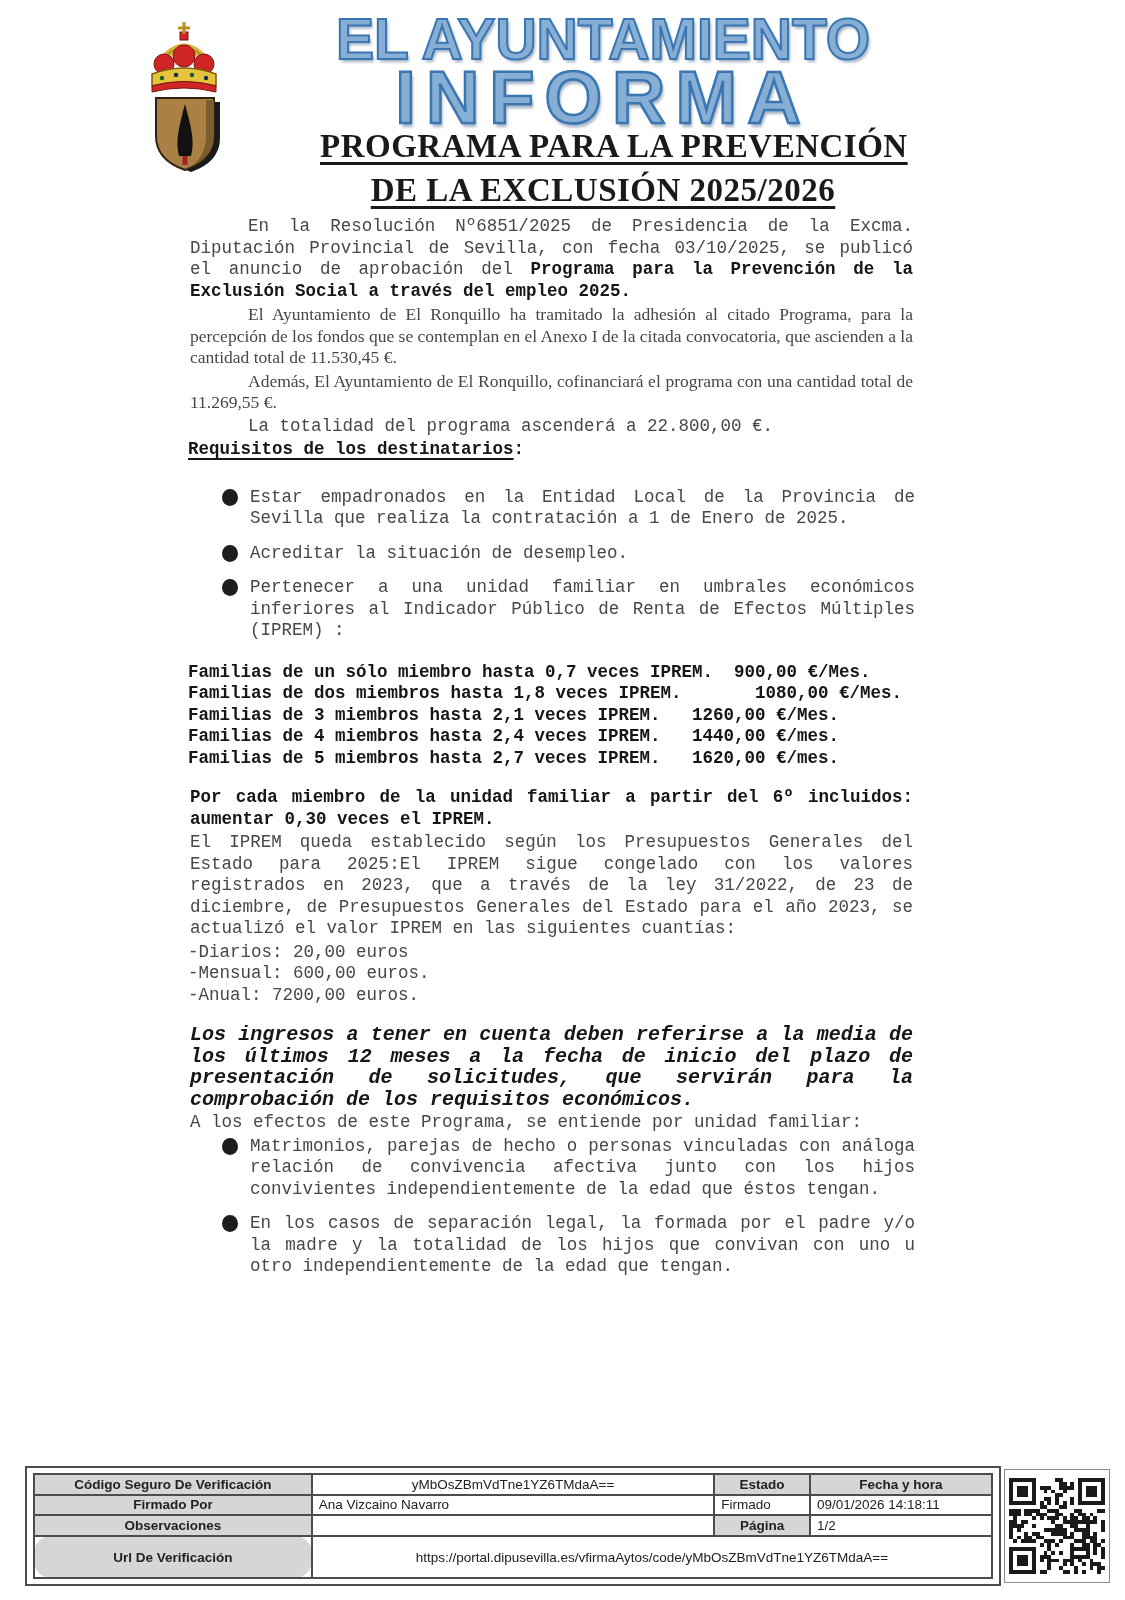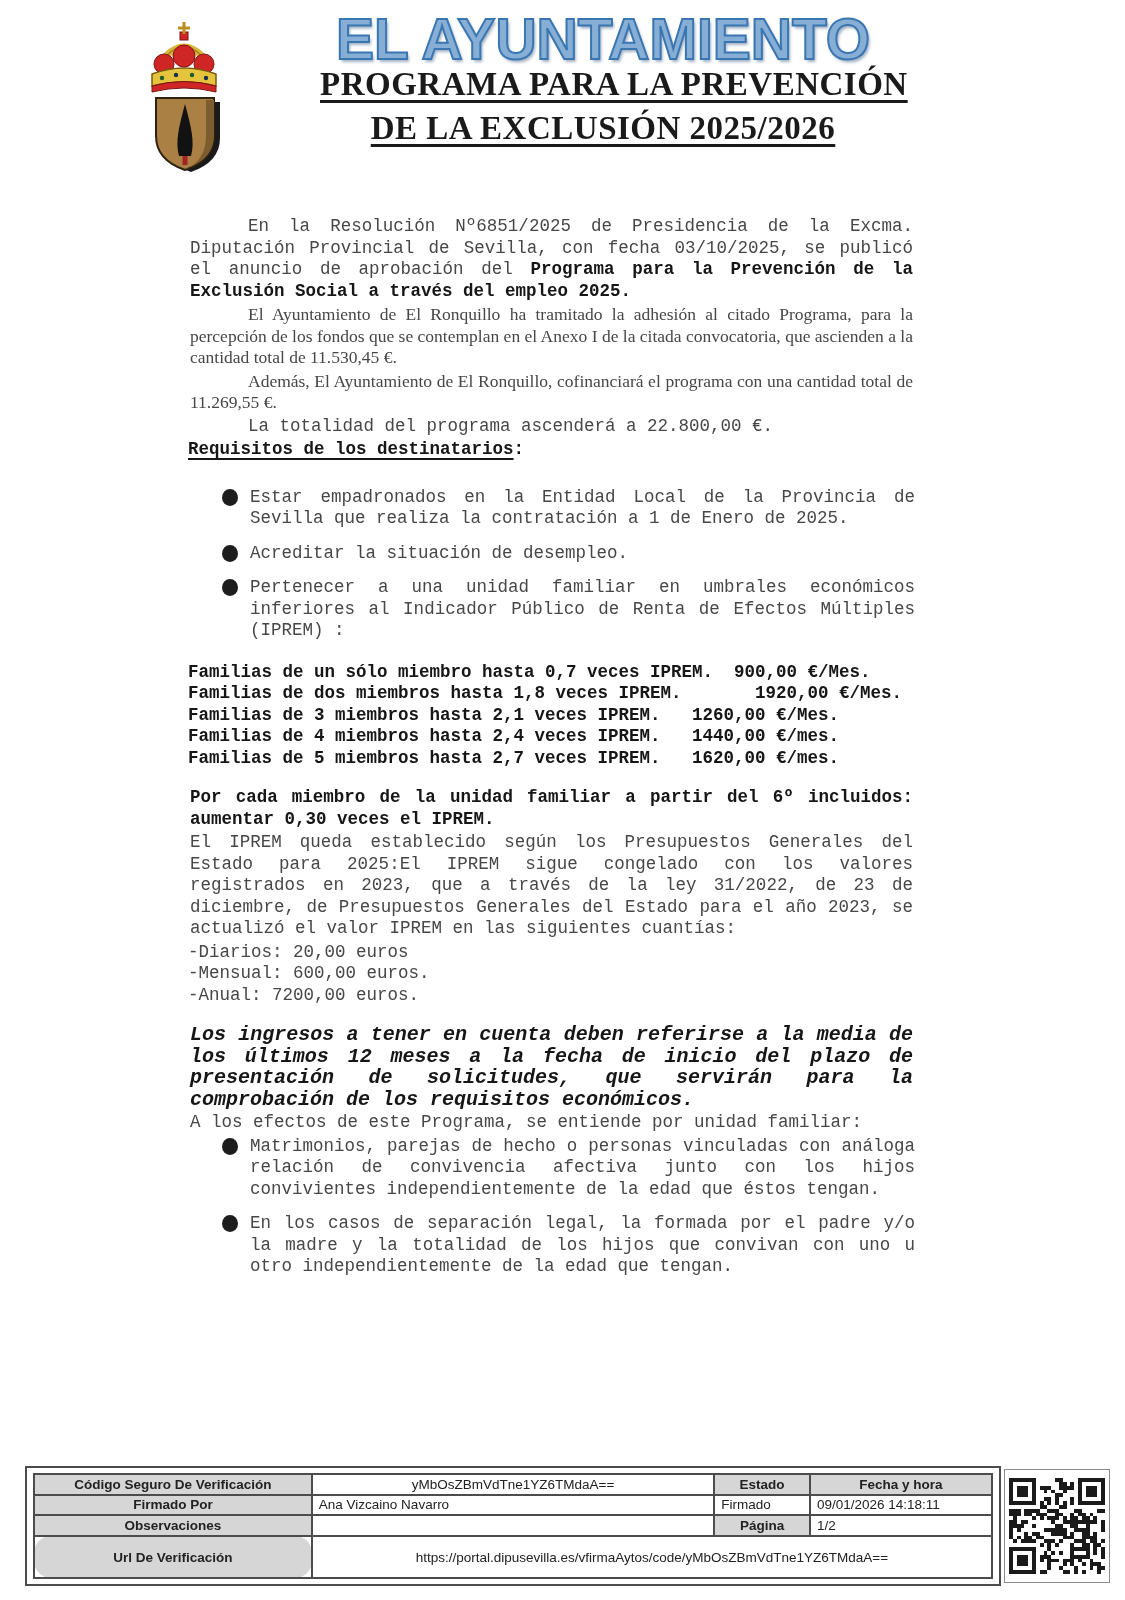--- a/index.html
+++ b/index.html
@@ -101,20 +101,21 @@
 
     <path d="M38 84 L96 84 L96 122 Q96 146 67 156 Q38 146 38 122 Z" fill="#ab8045" stroke="#2e2212" stroke-width="2"></path>
     <path d="M88 86 L96 86 L96 122 Q96 144 70 154 L67 156 Q88 146 88 122 Z" fill="#7d5c2e"></path>
 
     <path d="M67 90 C61 112 57 128 61 142 L73 142 C77 128 73 112 67 90 Z" fill="#121212"></path>
     <rect x="64.5" y="142" width="5" height="9" fill="#a32222"></rect>
   </svg>
 
   <div class="titleblock">
     <div class="informa1">EL AYUNTAMIENTO</div>
+    <div class="informa2">INFORMA</div>
     <div class="doc-title">
       <div><span class="u">PROGRAMA PARA LA PREVENCIÓN</span></div>
       <div><span class="u">DE LA  EXCLUSIÓN 2025/2026</span></div>
     </div>
   </div>
 
   <div class="bodycol">
 
     <p class="indent mb18"><span>En la Resolución Nº6851/2025 de Presidencia de la Excma. Diputación Provincial de Sevilla, con fecha 03/10/2025, se publicó el anuncio de aprobación del </span><b>Programa  para la Prevención de la Exclusión Social a través del empleo 2025.</b></p>
 
@@ -127,21 +128,21 @@
     <div class="req-heading"><span class="u">Requisitos de los destinatarios</span><span>:</span></div>
 
     <ul class="dots">
       <li><span class="dot"></span><span>Estar empadronados  en la Entidad Local de la Provincia de Sevilla que realiza la contratación a 1 de Enero de 2025.</span></li>
       <li><span class="dot"></span><span>Acreditar la situación de desempleo.</span></li>
       <li><span class="dot"></span><span>Pertenecer a una unidad familiar en umbrales económicos inferiores al  Indicador Público de Renta de Efectos Múltiples (IPREM) :</span></li>
     </ul>
 
     <div class="familias mb18">
       <div>Familias de un sólo miembro hasta 0,7 veces IPREM.  900,00 €/Mes.</div>
-      <div>Familias de dos miembros hasta 1,8 veces IPREM.       1920,00 €/Mes.</div>
+      <div>Familias de dos miembros hasta 1,8 veces IPREM.       1080,00 €/Mes.</div>
       <div>Familias de 3 miembros hasta 2,1 veces IPREM.   1260,00 €/Mes.</div>
       <div>Familias de 4 miembros hasta 2,4 veces IPREM.   1440,00 €/mes.</div>
       <div>Familias de 5 miembros hasta 2,7 veces IPREM.   1620,00 €/mes.</div>
     </div>
 
     <p class="bold mb18">Por cada miembro de la unidad familiar a partir del 6º incluidos: aumentar 0,30 veces el IPREM.</p>
 
     <p class="mb12">El IPREM queda establecido según los Presupuestos Generales del Estado para 2025:El IPREM sigue congelado con los valores registrados en 2023, que a través de la ley 31/2022, de 23 de diciembre, de Presupuestos Generales del Estado para el año 2023, se actualizó el valor IPREM en las siguientes cuantías:</p>
 
     <div class="cuantias mb18">

